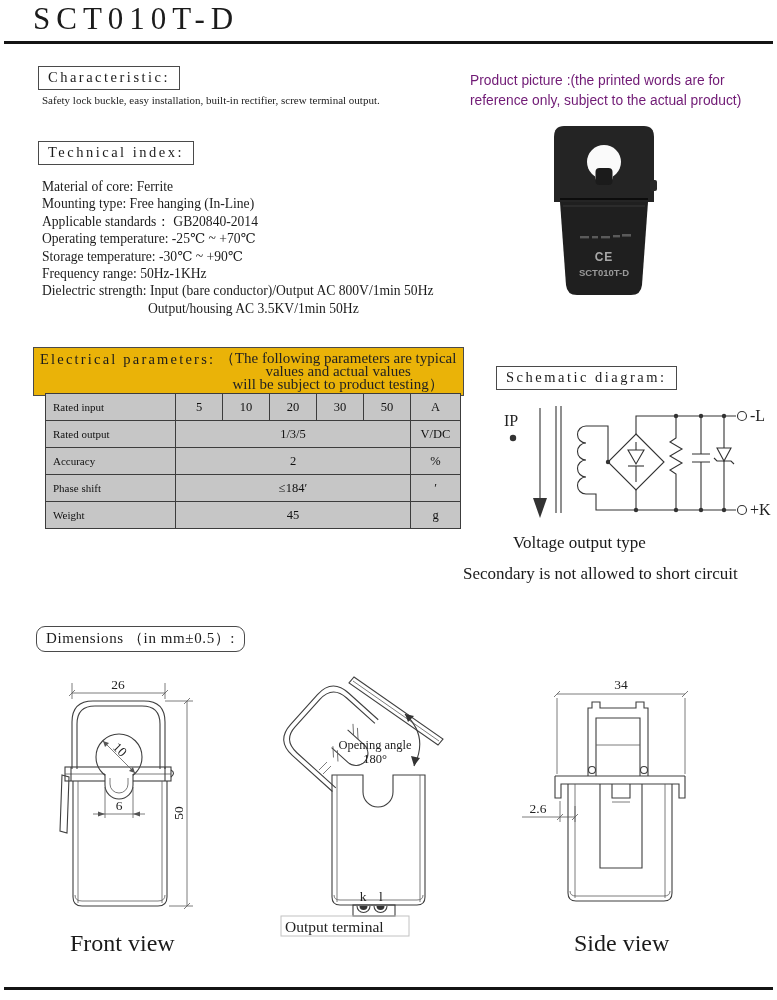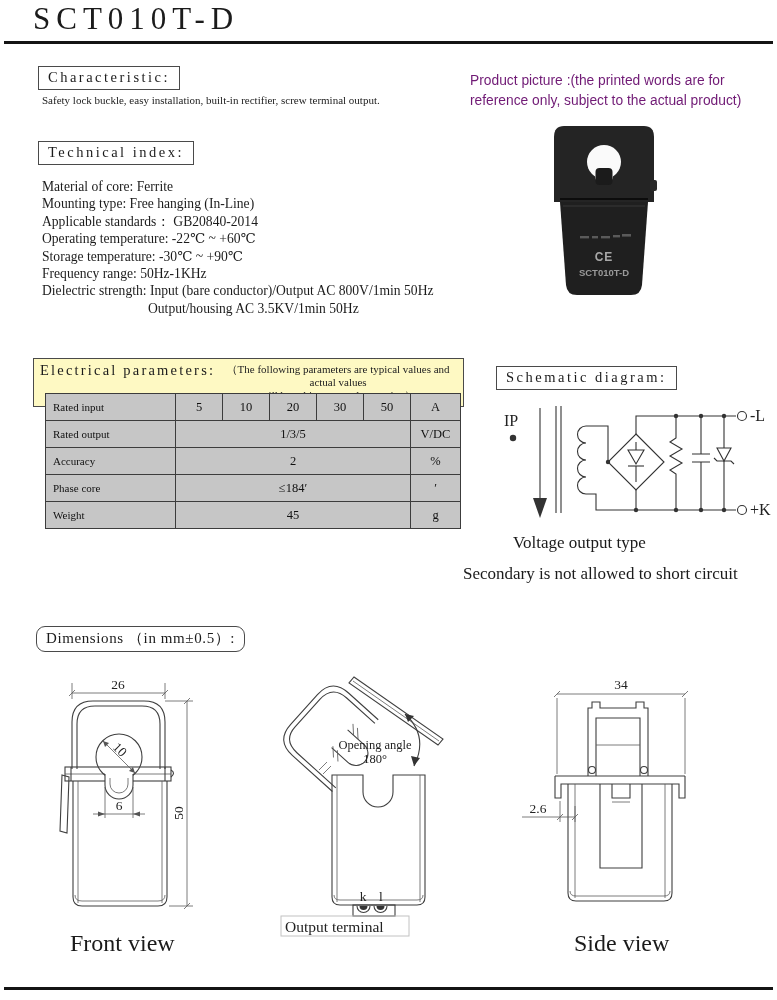--- a/index.html
+++ b/index.html
@@ -12,23 +12,23 @@
   .bottom-rule{top:987px;}
   .box-head{border:1px solid #4a4a4a;padding:2px 9px 3px 9px;font-size:14.5px;
             letter-spacing:2.5px;white-space:nowrap;background:#fff;}
   .char-text{left:42px;top:94px;font-size:11px;}
   .product-note{left:470px;top:71px;width:300px;font-family:"Liberation Sans","DejaVu Sans",sans-serif;
                 font-size:13.8px;line-height:20px;color:#701a75;}
   .tech-list{left:42px;top:178px;font-size:13.6px;line-height:17.4px;}
   .tech-list div{white-space:nowrap;}
   .tech-list .indent{padding-left:106px;}
   .ep-box{left:33px;top:347px;width:421px;border:1px solid #4a4a4a;display:flex;
-          align-items:flex-start;padding:3px 2px 3px 6px;background:#fef9c3;margin-top:11px;}
+          align-items:flex-start;padding:3px 2px 3px 6px;background:#eab308;}
   .ep-head{font-size:14.5px;letter-spacing:2.2px;white-space:nowrap;}
-  .ep-note{font-size:11px;line-height:13.2px;text-align:center;padding-top:1px;color:#222;}
+  .ep-note{font-size:15px;line-height:13.2px;text-align:center;padding-top:1px;color:#222;}
   table.params{position:absolute;left:45px;top:393px;border-collapse:collapse;
                background:#c6c6c6;font-size:12.5px;table-layout:fixed;}
   table.params td{border:1px solid #3c3c3c;text-align:center;height:26px;padding:0;color:#111;}
   table.params td.lbl{text-align:left;padding-left:7px;font-size:11px;}
   .caption-voltage{left:513px;top:533px;font-size:17px;}
   .caption-secondary{left:463px;top:564px;font-size:17px;white-space:nowrap;}
   .view-caption{font-size:24px;}
   svg{position:absolute;overflow:visible;}
   .ln{stroke:#3f3f3f;stroke-width:1.1;fill:none;}
   .lt{stroke:#5a5a5a;stroke-width:0.8;fill:none;}
@@ -75,21 +75,21 @@
       <text x="54" y="137" text-anchor="middle" font-family="Liberation Sans, sans-serif" font-size="12" font-weight="bold" fill="#a8a8a8" letter-spacing="1">CE</text>
       <text x="54" y="152" text-anchor="middle" font-family="Liberation Sans, sans-serif" font-size="9.5" font-weight="bold" fill="#9a9a9a">SCT010T-D</text>
     </g>
   </svg>
 
   <div class="abs box-head" style="left:38px;top:141px;">Technical index:</div>
   <div class="abs tech-list">
     <div>Material of core: Ferrite</div>
     <div>Mounting type: Free hanging (In-Line)</div>
     <div>Applicable standards：  GB20840-2014</div>
-    <div>Operating temperature: -22℃ ~ +60℃</div>
+    <div>Operating temperature: -25℃ ~ +70℃</div>
     <div>Storage temperature: -30℃ ~ +90℃</div>
     <div>Frequency range: 50Hz-1KHz</div>
     <div>Dielectric strength: Input (bare conductor)/Output AC 800V/1min 50Hz</div>
     <div class="indent">Output/housing AC 3.5KV/1min 50Hz</div>
   </div>
 
   <div class="abs ep-box">
     <span class="ep-head">Electrical parameters:</span>
     <span class="ep-note">
       <span>（The following parameters are typical values and actual values</span><br>
@@ -121,21 +121,21 @@
       <td class="lbl">Rated output</td>
       <td colspan="5">1/3/5</td>
       <td>V/DC</td>
     </tr>
     <tr>
       <td class="lbl">Accuracy</td>
       <td colspan="5">2</td>
       <td>%</td>
     </tr>
     <tr>
-      <td class="lbl">Phase core</td>
+      <td class="lbl">Phase shift</td>
       <td colspan="5">≤184′</td>
       <td>′</td>
     </tr>
     <tr>
       <td class="lbl">Weight</td>
       <td colspan="5">45</td>
       <td>g</td>
     </tr>
   </tbody>
     </table>

